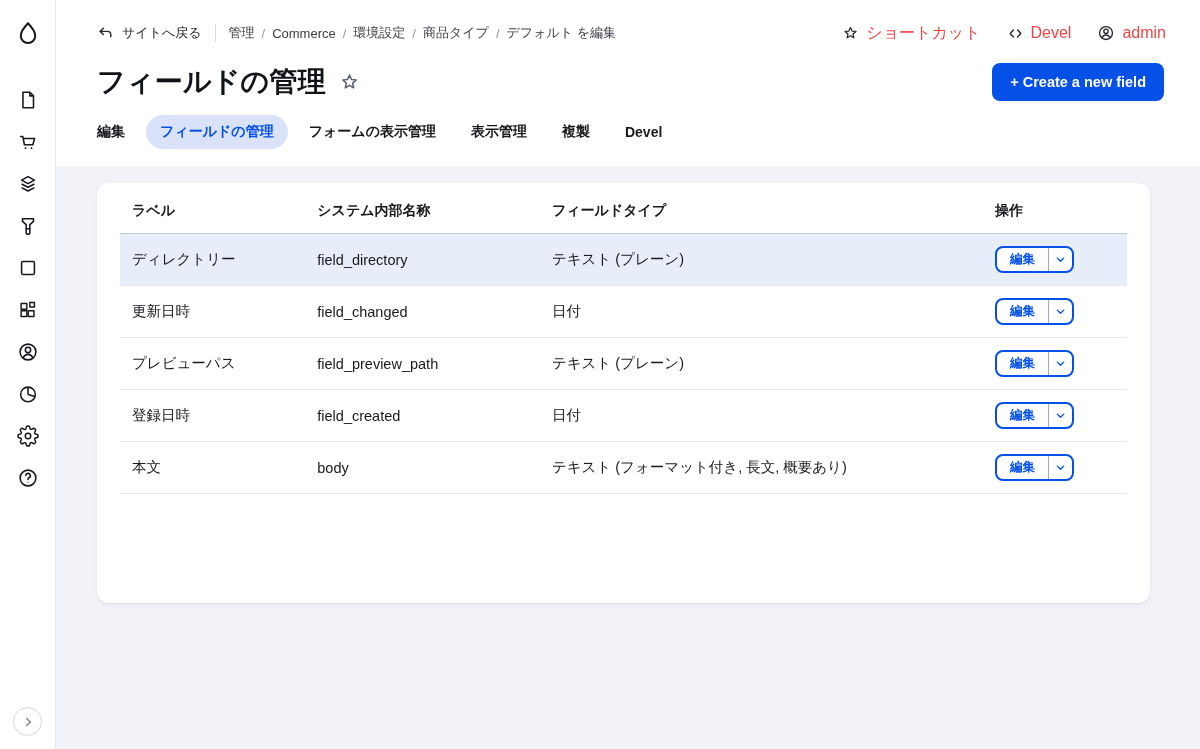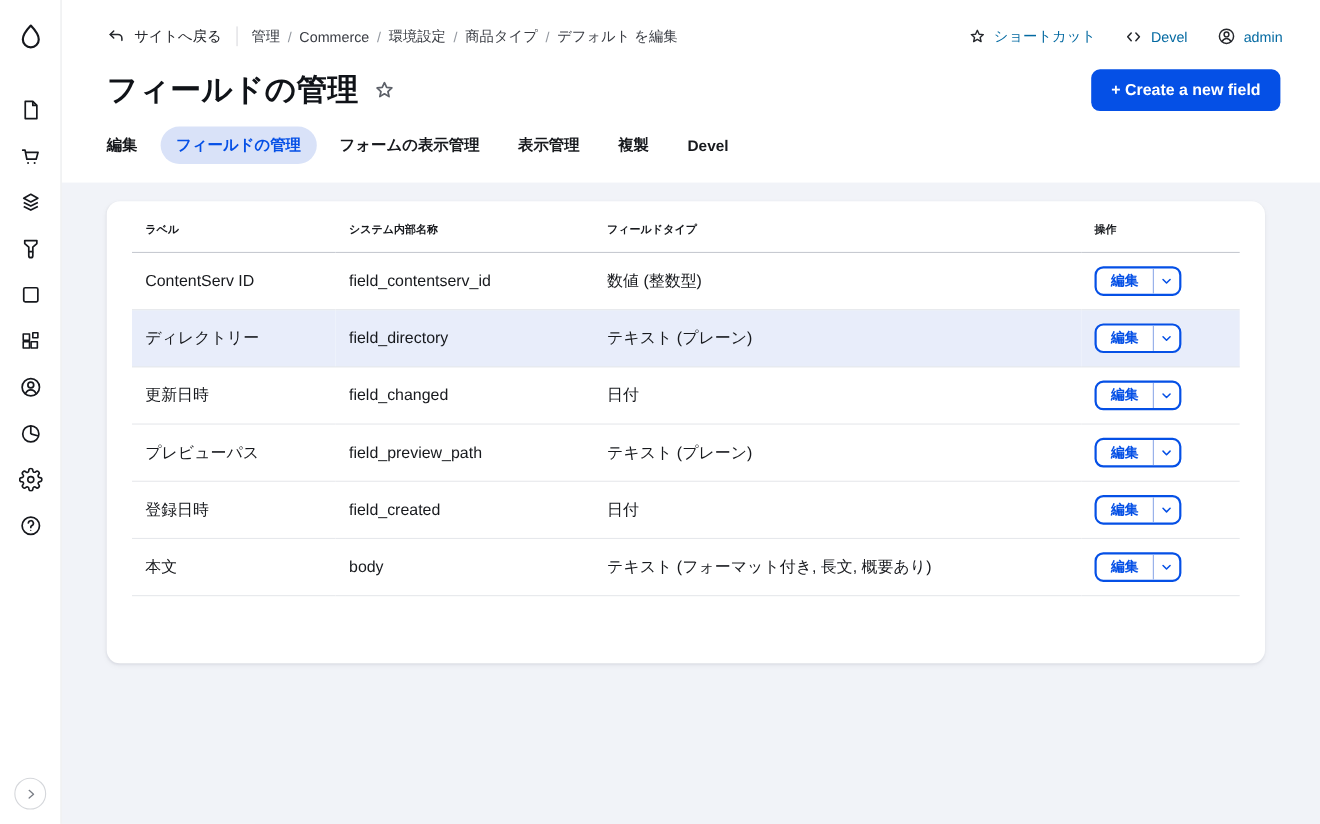--- a/index.html
+++ b/index.html
@@ -35,21 +35,21 @@
   .topbar{
     height:50px;flex-shrink:0;display:flex;align-items:center;justify-content:space-between;
     padding:16px 34px 0 41px;background:#fff;
   }
   .topbar-left{display:flex;align-items:center;font-size:13px;color:#26282d;}
   .back-link{display:flex;align-items:center;gap:8px;font-weight:500;cursor:pointer;}
   .v-divider{width:1px;height:18px;background:#d9dade;margin:0 13px;}
   .breadcrumb{display:flex;align-items:center;}
   .crumb{color:#3a3d44;cursor:pointer;}
   .crumb-sep{color:#9398a0;margin:0 7px;}
-  .topbar-right{display:flex;align-items:center;gap:26px;font-size:13px;color:#0369a1;}
+  .topbar-right{display:flex;align-items:center;gap:26px;font-size:16px;color:#ef4444;}
   .topbar-item{display:flex;align-items:center;gap:7px;cursor:pointer;font-weight:500;}
   
   .title-row{display:flex;align-items:center;justify-content:space-between;padding:13px 36px 0 41px;background:#fff;}
   .page-title-wrap{display:flex;align-items:center;gap:13px;}
   .page-title{font-size:28px;font-weight:700;color:#101318;letter-spacing:.2px;}
   .fav-star{display:flex;align-items:center;cursor:pointer;}
   .create-btn{
     background:var(--accent);color:#fff;border:none;border-radius:8px;cursor:pointer;
     font-family:inherit;font-size:14.5px;font-weight:700;padding:11px 18px;
   }
@@ -65,21 +65,21 @@
     background:#fff;border-radius:12px;width:1053px;height:420px;
     box-shadow:0 1px 2px rgba(15,20,40,.06),0 2px 6px rgba(15,20,40,.04);
     padding:2px 23px 0 23px;
   }
   table{width:100%;border-collapse:collapse;table-layout:fixed;}
   col.c-label{width:18.4%;}
   col.c-machine{width:23.3%;}
   col.c-type{width:44%;}
   col.c-ops{width:14.3%;}
   th{
-    text-align:left;font-size:10px;font-weight:700;color:#17191d;
+    text-align:left;font-size:14px;font-weight:700;color:#17191d;
     padding:17px 12px 13px;border-bottom:1px solid var(--border-strong);
   }
   td{
     font-size:14.5px;color:#17191d;padding:0 12px;height:52px;
     border-bottom:1px solid var(--border-soft);background:#fff;
   }
   tr.highlight td{background:var(--highlight-row-bg);}
   
   .edit-btn{
     display:inline-flex;align-items:stretch;height:27px;background:#fff;
@@ -262,33 +262,20 @@
         </colgroup>
         <thead>
           <tr>
             <th>ラベル</th>
             <th>システム内部名称</th>
             <th>フィールドタイプ</th>
             <th>操作</th>
           </tr>
         </thead>
         <tbody>
-            <tr>
-              <td>ContentServ ID</td>
-              <td>field_contentserv_id</td>
-              <td>数値 (整数型)</td>
-              <td><span class="edit-btn">
-                  <span class="edit-label">編集</span>
-                  <span class="edit-caret">
-                    <svg width="11" height="11" viewBox="0 0 24 24" fill="none" stroke="currentColor" stroke-width="3" stroke-linecap="round" stroke-linejoin="round">
-                      <path d="M5 9l7 7 7-7"></path>
-                    </svg>
-                  </span>
-                </span></td>
-            </tr>
             <tr class="highlight">
               <td>ディレクトリー</td>
               <td>field_directory</td>
               <td>テキスト (プレーン)</td>
               <td><span class="edit-btn">
                   <span class="edit-label">編集</span>
                   <span class="edit-caret">
                     <svg width="11" height="11" viewBox="0 0 24 24" fill="none" stroke="currentColor" stroke-width="3" stroke-linecap="round" stroke-linejoin="round">
                       <path d="M5 9l7 7 7-7"></path>
                     </svg>

